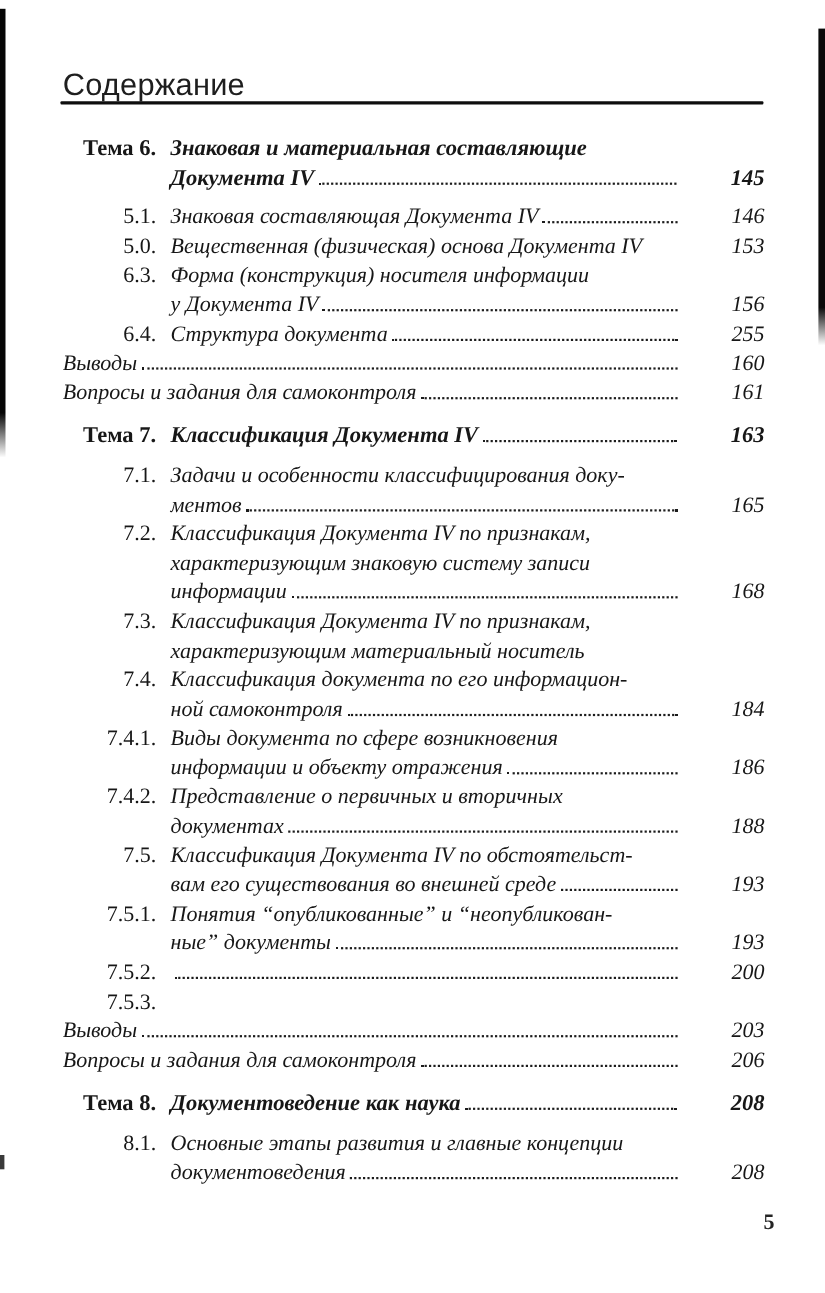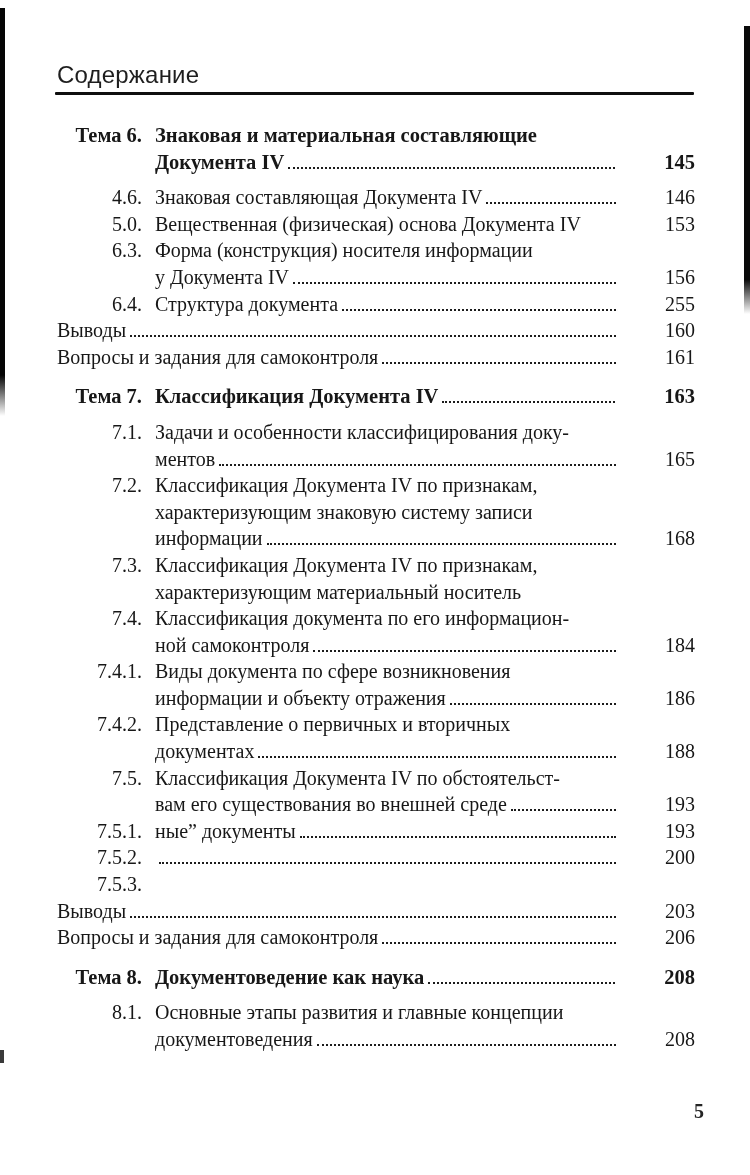--- a/index.html
+++ b/index.html
@@ -19,35 +19,35 @@
   .edge-right {
     position:absolute; right:0; top:26px; width:6px; height:288px;
     background:linear-gradient(to bottom, #0a0a0a 0%, #0a0a0a 88%, rgba(10,10,10,0) 100%);
   }
   .edge-mark {
     position:absolute; left:0; top:1050px; width:4px; height:13px; background:#3a3a3a;
   }
   .running-head {
     position:absolute; left:57px; top:61px;
     font-family:"Liberation Sans","DejaVu Sans",sans-serif;
-    font-size:24px; letter-spacing:0.2px; color:#1e1e1e;
+    font-size:28px; letter-spacing:0.2px; color:#1e1e1e;
   }
   .rule {
     position:absolute; left:55px; right:56px; top:92px; height:3px;
     background:#0e0e0e; border-radius:1px;
   }
   .toc {
     position:absolute; left:57px; right:55px; top:109px;
     font-size:20px; line-height:26.6px;
   }
   .entry { display:flex; }
   .entry .label {
     flex:0 0 85px; text-align:right; padding-right:13px; white-space:nowrap;
   }
-  .entry .content { flex:1 1 auto; min-width:0; }
+  .entry .content { flex:1 1 auto; min-width:0;font-style:italic; }
   .entry.tema { font-weight:bold; font-size:20.5px; margin:13px 0 9px 0; }
   .line { display:flex; align-items:baseline; }
   .line .t { white-space:nowrap; }
   .line .dots {
     flex:1 1 auto; min-width:10px;
     border-bottom:2.6px dotted #1c1c1c;
     margin:0 2px 4px 4px;
   }
   .line .spacer { flex:1 1 auto; min-width:6px; }
   .line .pg { white-space:nowrap;margin-left:47px; }
@@ -75,21 +75,21 @@
             <span class="t">Знаковая и материальная составляющие</span>
           </div>
           <div class="line">
             <span class="t">Документа IV</span>
             <span class="dots"></span>
             <span class="pg">145</span>
           </div>
         </div>
       </div>
       <div class="entry sub">
-        <span class="label">4.6.</span>
+        <span class="label">5.1.</span>
         <div class="content">
           <div class="line">
             <span class="t">Знаковая составляющая Документа IV</span>
             <span class="dots"></span>
             <span class="pg">146</span>
           </div>
         </div>
       </div>
       <div class="entry sub">
         <span class="label">5.0.</span>
@@ -241,20 +241,23 @@
             <span class="t">вам его существования во внешней среде</span>
             <span class="dots"></span>
             <span class="pg">193</span>
           </div>
         </div>
       </div>
       <div class="entry sub">
         <span class="label">7.5.1.</span>
         <div class="content">
           <div class="line">
+            <span class="t">Понятия “опубликованные” и “неопубликован-</span>
+          </div>
+          <div class="line">
             <span class="t">ные” документы</span>
             <span class="dots"></span>
             <span class="pg">193</span>
           </div>
         </div>
       </div>
       <div class="entry sub">
         <span class="label">7.5.2.</span>
         <div class="content">
           <div class="line">

